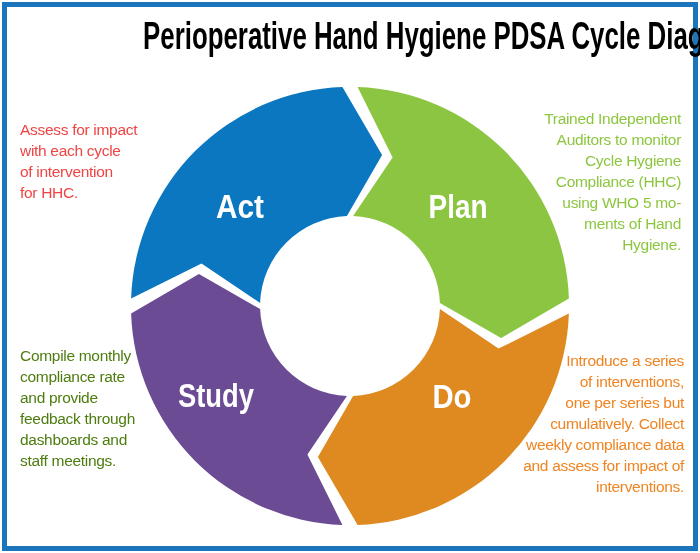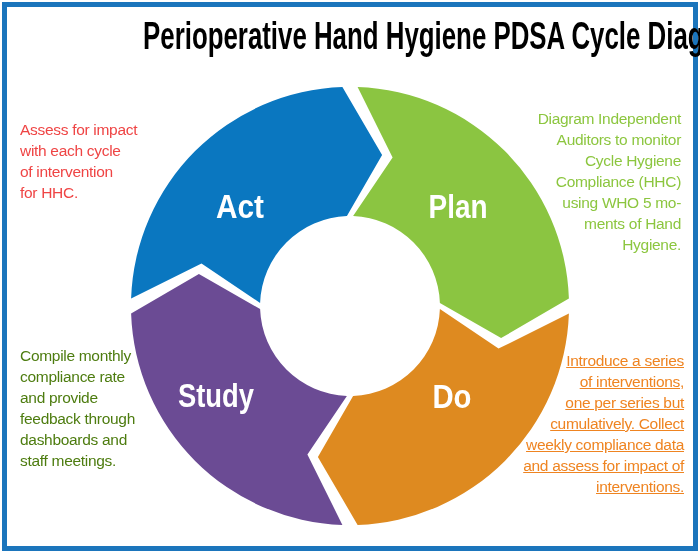--- a/index.html
+++ b/index.html
@@ -23,21 +23,21 @@
     font-family:"Liberation Sans", sans-serif;font-weight:bold;font-size:33px;
     fill:#ffffff;
   }
   .note{
     position:absolute;font-size:15.5px;line-height:21px;letter-spacing:-0.3px;
     font-weight:400;
   }
   .note-act{left:20px;top:119px;width:150px;text-align:left;}
   .note-plan{right:19px;top:108px;width:178px;text-align:right;}
   .note-study{left:20px;top:345px;width:160px;text-align:left;}
-  .note-do{right:16px;top:350px;width:212px;text-align:right;text-decoration:underline;}
+  .note-do{right:16px;top:350px;width:212px;text-align:right;}
 </style>
 </head>
 <body>
 
 <div class="frame" style="border-color: rgb(27, 117, 188);"></div>
 
 <div class="title-wrap">
   <span class="title" style="color: rgb(0, 0, 0);">Perioperative Hand Hygiene PDSA Cycle Diagram</span>
 </div>
 
@@ -52,21 +52,21 @@
     <text x="240" y="206" class="seg-label" text-anchor="middle" dominant-baseline="central" textLength="48" lengthAdjust="spacingAndGlyphs">Act</text>
   </svg>
 
 <div class="note note-act" style="color: #ef4444;">
     <div>Assess for impact</div>
     <div>with each cycle</div>
     <div>of intervention</div>
     <div>for HHC.</div>
   </div>
 <div class="note note-plan" style="color: rgb(140, 198, 63);">
-    <div>Diagram Independent</div>
+    <div>Trained Independent</div>
     <div>Auditors to monitor</div>
     <div>Cycle Hygiene</div>
     <div>Compliance (HHC)</div>
     <div>using WHO 5 mo-</div>
     <div>ments of Hand</div>
     <div>Hygiene.</div>
   </div>
 <div class="note note-study" style="color: #4d7c0f;">
     <div>Compile monthly</div>
     <div>compliance rate</div>

